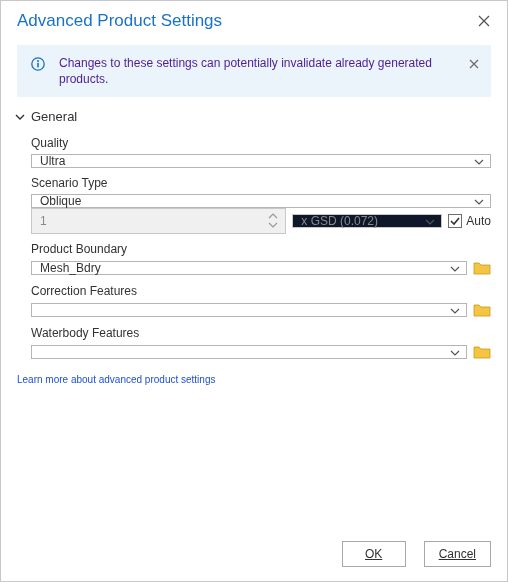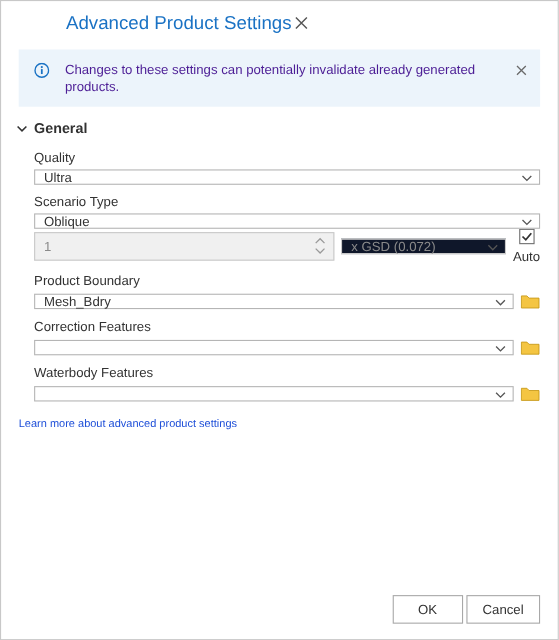--- a/index.html
+++ b/index.html
@@ -10,23 +10,22 @@
     color: #323232;
     background: #fff;
     width: 508px;
     height: 582px;
     border: 1px solid #c8c8c8;
     position: relative;
   }
   .titlebar {
     display: flex;
     align-items: center;
-    justify-content: flex-start;
+    justify-content: space-between;
     padding: 10px 14px 4px 16px;
-    margin-left: 43px;
   }
   .title {
     font-size: 17px;
     color: #1a72c4;
     font-weight: 400;
   }
   .close-x {
     width: 18px; height: 18px;
     display: flex; align-items: center; justify-content: center;
     color: #555;
@@ -52,21 +51,21 @@
     width: 14px; height: 14px;
     color: #6a6a6a;
     cursor: pointer;
     display:flex;align-items:center;justify-content:center;
   }
   .section-header {
     display: flex;
     align-items: center;
     gap: 6px;
     padding: 4px 16px 2px 14px;
-    font-weight: 700;
+    font-weight: 400;
     font-size: 13px;
     cursor: pointer;
   }
   .section-header .chev {
     width: 10px; height: 10px;
     display:flex;align-items:center;justify-content:center;
   }
   .section-body {
     padding: 2px 16px 0 30px;
   }
@@ -121,21 +120,20 @@
     display:flex; flex-direction:column; gap:1px;
     color:#9a9a9a;
   }
   .spinner .spin-btns svg { display:block; }
   .gsd-select {
     flex: 0 0 150px;
   }
   .checkbox {
     display:flex; align-items:center; gap:4px;
     font-size: 12px;
-    flex-direction: column;
   }
   .checkbox .box {
     width: 14px; height: 14px;
     border: 1px solid #6e6e6e;
     display:flex;align-items:center;justify-content:center;
     background:#fff;
   }
   .folder-icon {
     width: 18px; height: 16px;
     flex: 0 0 18px;
@@ -145,21 +143,22 @@
     color: #1d4ed8;
     font-size: 10px;
     padding: 14px 16px 0 16px;
     cursor: pointer;
   }
   .footer {
     position: absolute;
     bottom: 14px;
     right: 16px;
     display: flex;
-    gap: 3px;
+    gap: 18px;
+    text-decoration: underline;
   }
   .btn {
     min-width: 64px;
     height: 26px;
     border: 1px solid #a8a8a8;
     background: #fff;
     font-size: 12px;
     display:flex;align-items:center;justify-content:center;
     padding: 0 14px;
     cursor: pointer;

